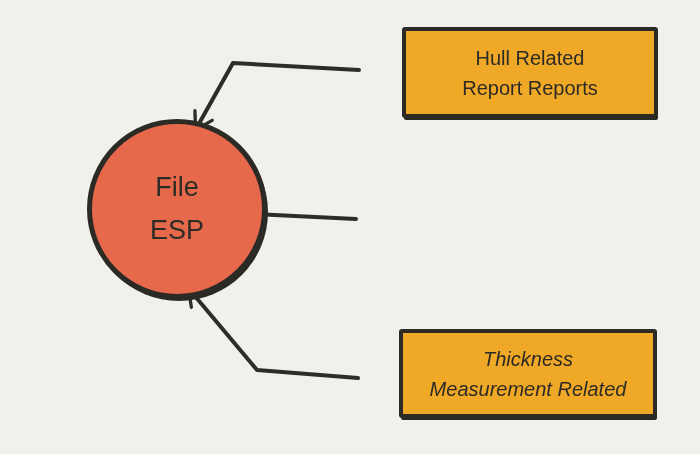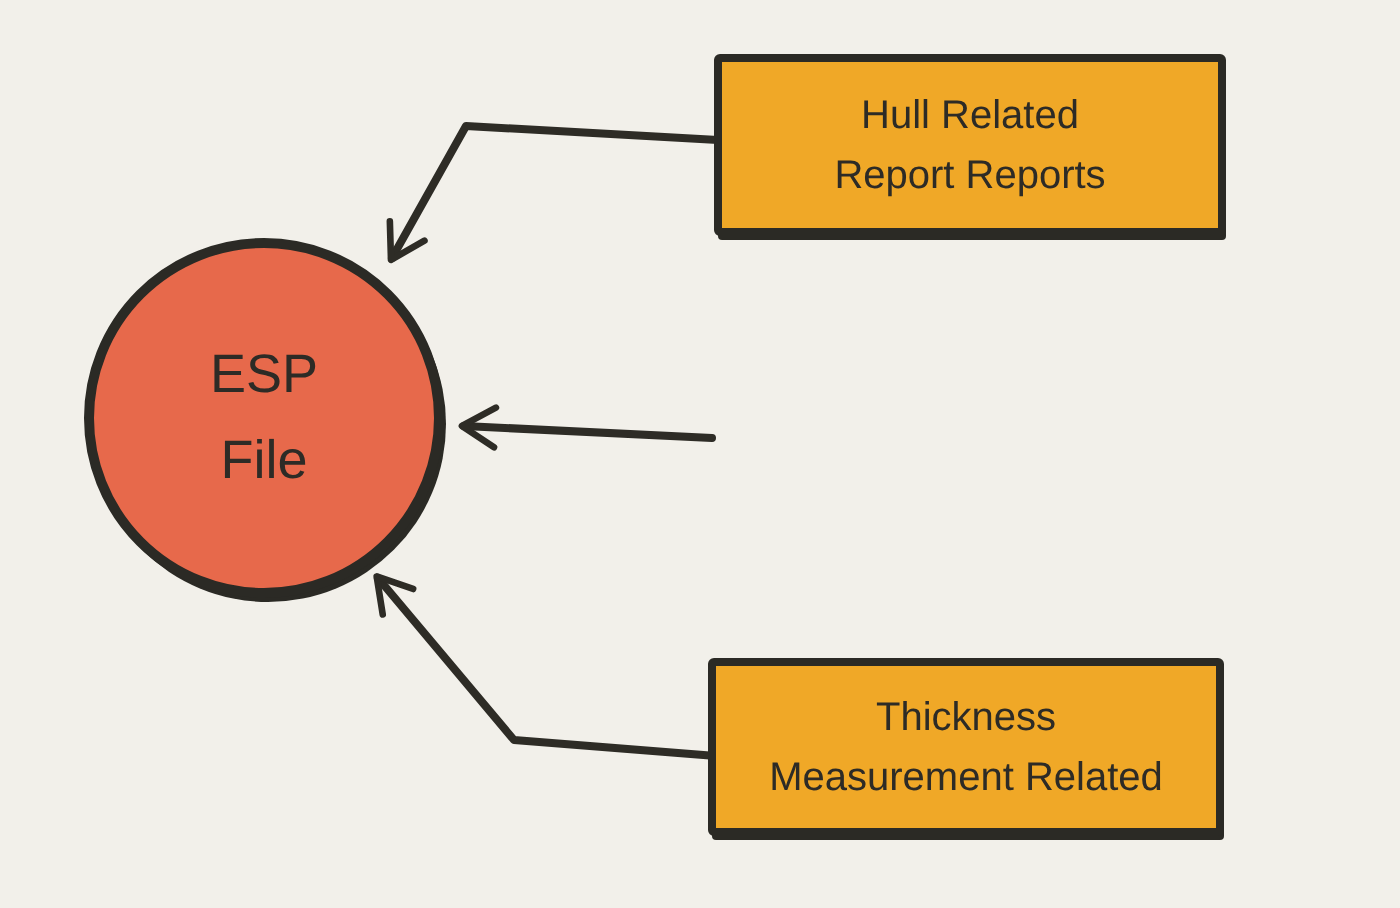--- a/index.html
+++ b/index.html
@@ -23,20 +23,21 @@
   }
   .node {
     position: absolute;
     display: flex;
     flex-direction: column;
     align-items: center;
     justify-content: center;
     text-align: center;
     color: #2d2b26;
     box-sizing: border-box;
+    margin-left: 45px;
   }
   .circle-node {
     left: 42px; top: 119px;
     width: 180px; height: 180px;
     background: #e7694b;
     border: 5px solid #2b2a25;
     border-radius: 50%;
     box-shadow: 2px 3px 0 -1px #2b2a25;
     font-size: 27px;
     line-height: 43px;
@@ -45,42 +46,42 @@
     width: 256px; height: 91px;
     background: #f0a827;
     border: 4px solid #2b2a25;
     border-radius: 3px;
     box-shadow: 1px 3px 0 -1px #2b2a25;
     font-size: 20px;
     line-height: 30px;
   }
   .rect-node.box-1 { left: 357px; top: 27px; }
   .rect-node.box-2 { left: 351px; top: 169px; height: 89px; }
-  .rect-node.box-3 { left: 354px; top: 329px; height: 89px; width: 258px; }
+  .rect-node.box-3 { left: 354px; top: 329px; height: 89px; width: 258px; font-style: italic; }
   .node-label-line { display: block; }
 </style>
 </head>
 <body>
 
 <div class="canvas">
 
   <svg class="arrow-layer" viewBox="0 0 700 454" xmlns="http://www.w3.org/2000/svg">
     <defs>
       <marker id="arrowhead" viewBox="0 0 12 12" refX="9.5" refY="6" markerWidth="6.2" markerHeight="6.2" orient="auto" markerUnits="strokeWidth">
         <path d="M2 1.2 L10 6 L2 10.8" fill="none" stroke="#2e2c26" stroke-width="1.6" stroke-linecap="round" stroke-linejoin="round"></path>
       </marker>
     </defs>
     <path d="M359 70 L233 63 L196 129" fill="none" stroke="#2e2c26" stroke-width="4" stroke-linecap="round" stroke-linejoin="round" marker-end="url(#arrowhead)"></path>
     <path d="M356 219 L232 213" fill="none" stroke="#2e2c26" stroke-width="4" stroke-linecap="round" stroke-linejoin="round" marker-end="url(#arrowhead)"></path>
     <path d="M358 378 L257 370 L189 289" fill="none" stroke="#2e2c26" stroke-width="4" stroke-linecap="round" stroke-linejoin="round" marker-end="url(#arrowhead)"></path>
   </svg>
 
   <div class="node circle-node">
+    <span class="node-label-line">File</span>
     <span class="node-label-line">ESP</span>
-    <span class="node-label-line">File</span>
   </div>
 
   <div class="node rect-node box-1">
     <span class="node-label-line">Hull Related</span>
     <span class="node-label-line">Report Reports</span>
   </div>
 
 
   <div class="node rect-node box-3">
     <span class="node-label-line">Thickness</span>

